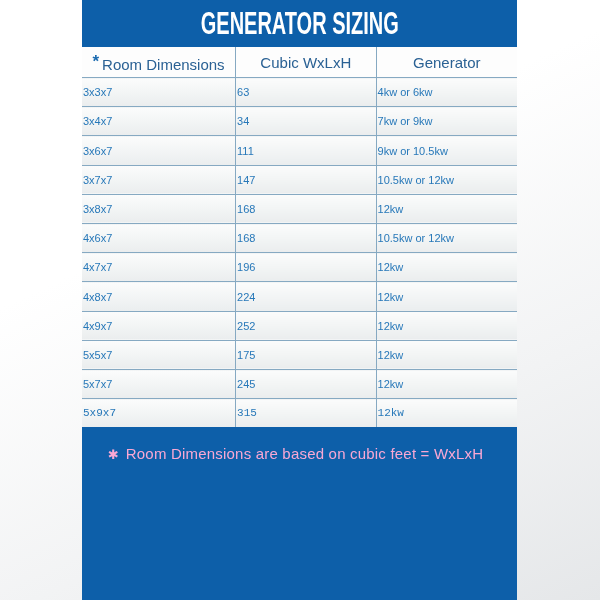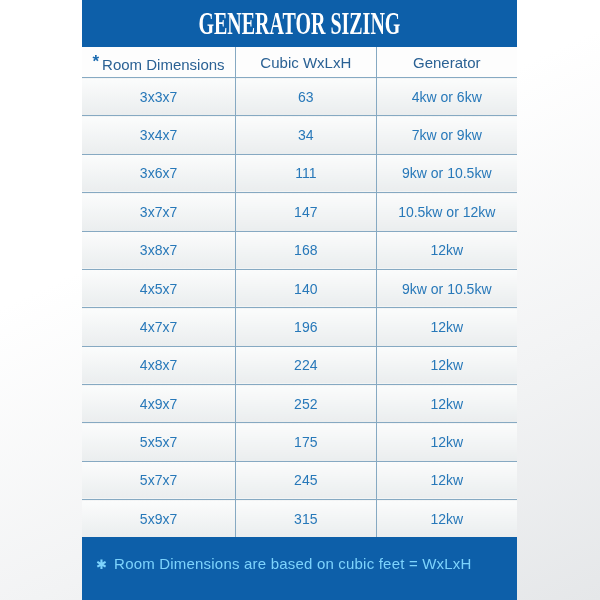--- a/index.html
+++ b/index.html
@@ -23,36 +23,35 @@
     background: #0d5fa9;
     display: flex;
     flex-direction: column;
   }
   .title-band {
     height: 47px;
     display: flex;
     align-items: center;
     justify-content: center;
     flex: 0 0 auto;
-    font-family: Liberation Serif, serif;
   }
   .title-band h1 {
     margin: 0;
     color: #ffffff;
     font-size: 27px;
     font-weight: bold;
     white-space: nowrap;
     letter-spacing: 0px;
     transform: scale(0.74, 1.18);
     transform-origin: center center;
   }
   table.sizing {
     flex: 0 0 auto;
     width: 435px;
-    height: 490px;
+    height: 380px;
     border-collapse: collapse;
     table-layout: fixed;
     background: #ffffff;
   }
   table.sizing col.c1 { width: 35.3%; }
   table.sizing col.c2 { width: 32.3%; }
   table.sizing col.c3 { width: 32.4%; }
   table.sizing th {
     height: 28px;
     background: #fdfdfd;
@@ -60,43 +59,43 @@
     font-size: 15px;
     font-weight: normal;
     text-align: center;
     vertical-align: middle;
     border: 1px solid #86a9c2;
     border-top: none;
   }
   table.sizing td {
     background: linear-gradient(180deg, #fbfcfc 0%, #eaedee 100%);
     color: #2778b9;
-    font-size: 14px;
-    text-align: center;
+    font-size: 11px;
     vertical-align: middle;
     border: 1px solid #86a9c2;
   }
-  table.sizing tr:last-child td { border-bottom: none; }
+  table.sizing tr:last-child td { border-bottom: none; font-family: Liberation Mono, monospace; }
   table.sizing th:first-child,
   table.sizing td:first-child { border-left: none; }
   table.sizing th:last-child,
   table.sizing td:last-child { border-right: none; }
   .req-star {
     color: #1a6ab0;
     font-weight: bold;
     font-size: 17px;
     vertical-align: 3px;
     margin-right: 3px;
   }
   .footer-band {
     flex: 1 1 auto;
-    color: #7dd3fc;
+    color: #f9a8d4;
     font-size: 15px;
     padding: 18px 22px 0 14px;
     letter-spacing: 0.2px;
+    text-align: center;
   }
   .footer-star {
     font-size: 13px;
     margin-right: 7px;
   }
 </style>
 </head>
 <body>
 
 <div class="panel">
@@ -138,23 +137,23 @@
           <td>3x7x7</td>
           <td>147</td>
           <td>10.5kw or 12kw</td>
         </tr>
         <tr>
           <td>3x8x7</td>
           <td>168</td>
           <td>12kw</td>
         </tr>
         <tr>
-          <td>4x5x7</td>
-          <td>140</td>
-          <td>9kw or 10.5kw</td>
+          <td>4x6x7</td>
+          <td>168</td>
+          <td>10.5kw or 12kw</td>
         </tr>
         <tr>
           <td>4x7x7</td>
           <td>196</td>
           <td>12kw</td>
         </tr>
         <tr>
           <td>4x8x7</td>
           <td>224</td>
           <td>12kw</td>

